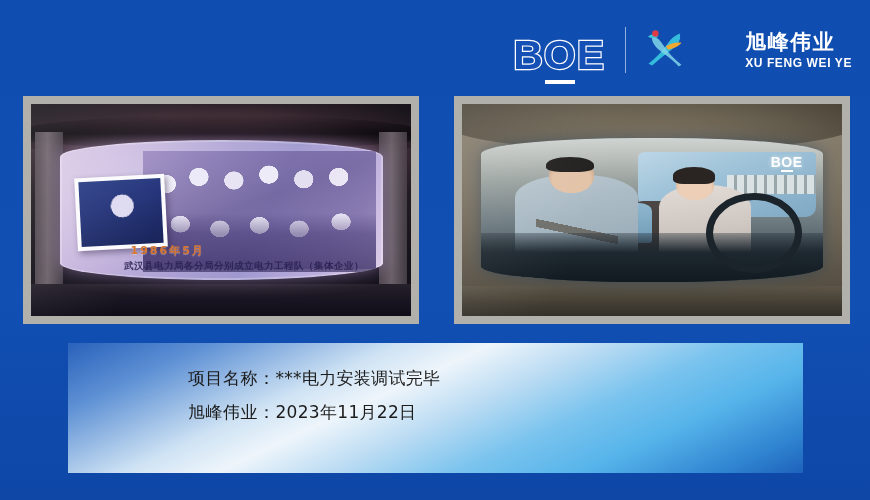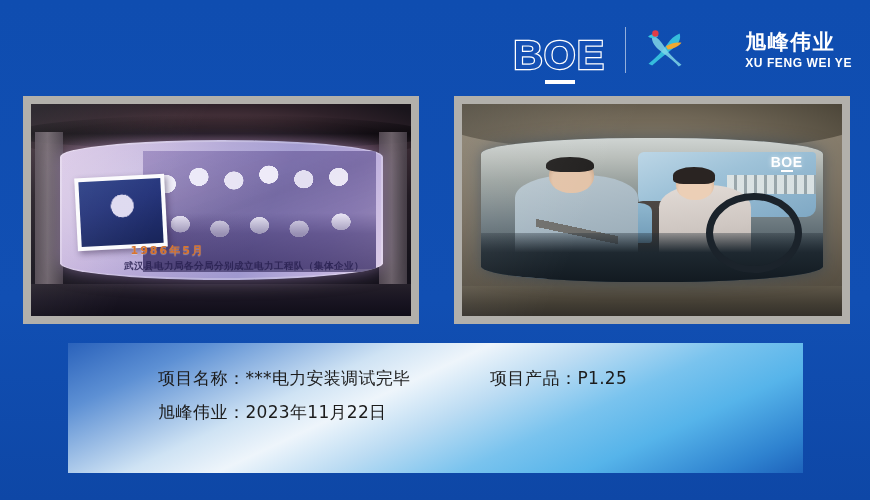--- a/index.html
+++ b/index.html
@@ -359,22 +359,23 @@
         #bcdcf3 53%,
         #79c3ee 66%,
         #56b4ea 78%,
         #2f83d0 92%,
         #1d62bb 100%);
   }
   .info-cols {
     position: absolute;
     inset: 0;
     display: flex;
-    padding: 18px 0 0 90px;
+    padding: 18px 0 0 120px;
     box-sizing: border-box;
+    justify-content: space-between;
   }
   .info-col { display: flex; flex-direction: column; }
   .info-col.left  { width: 332px; }
   .info-line {
     font-family: "DejaVu Sans", "Liberation Sans", sans-serif;
     font-size: 17px;
     color: #1c1c1c;
     line-height: 34px;
     white-space: nowrap;
   }
@@ -464,21 +465,18 @@
       <div class="info-col left">
         <div class="info-line">
           <span class="lbl">项目名称：</span><span class="val">***电力安装调试完毕</span>
         </div>
         <div class="info-line">
           <span class="lbl">旭峰伟业：</span><span class="val">2023年11月22日</span>
         </div>
       </div>
 
       <div class="info-col right">
-        <div class="info-line">
-          <span class="lbl">项目产品：</span><span class="val">P1.25</span>
-        </div>
       </div>
 
     </div>
   </div>
 
 </div>
 
 </body></html>

